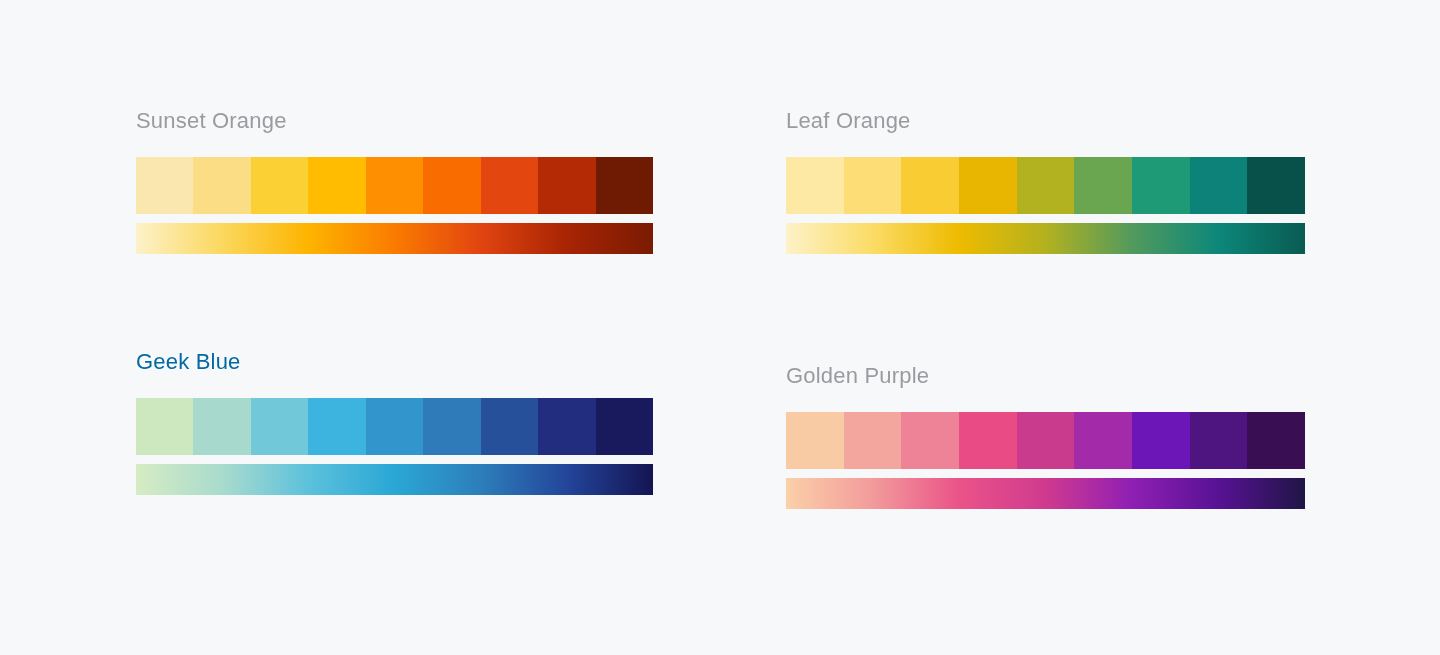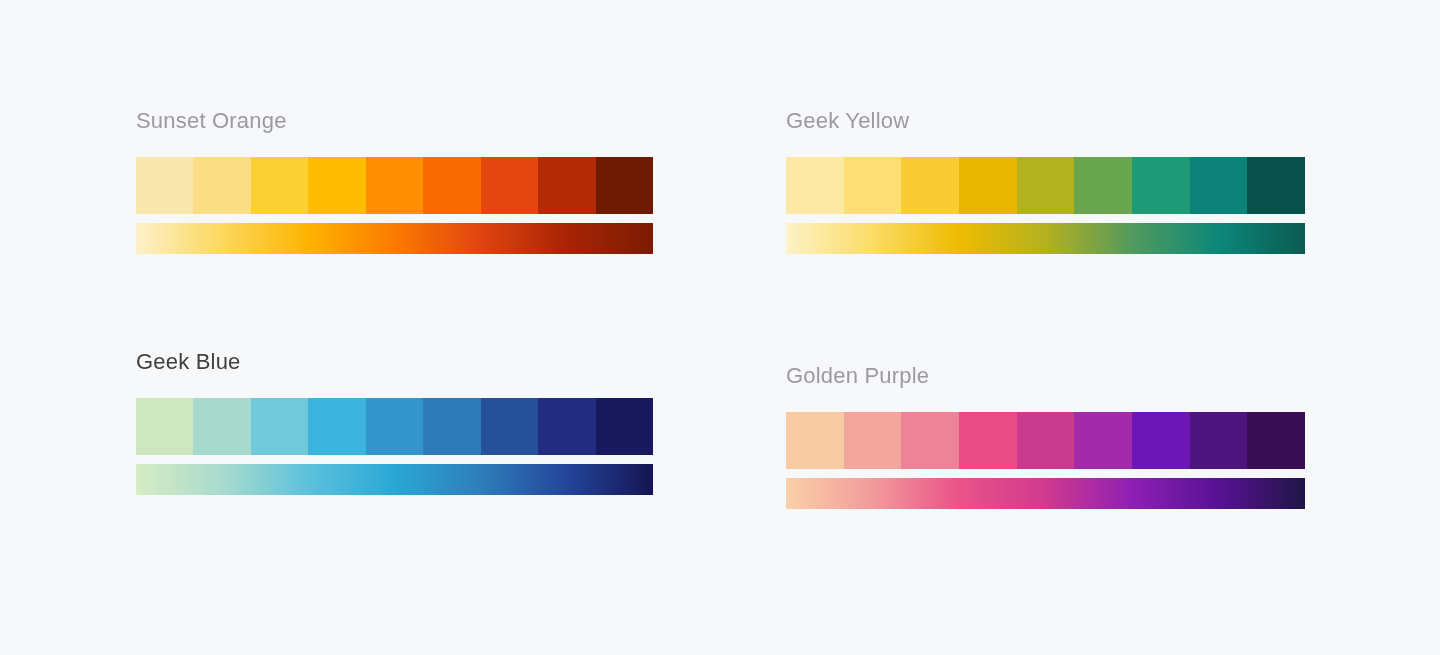--- a/index.html
+++ b/index.html
@@ -76,37 +76,37 @@
         <div class="swatch" style="background: rgb(253, 143, 0);"></div>
         <div class="swatch" style="background: rgb(249, 108, 0);"></div>
         <div class="swatch" style="background: rgb(227, 70, 14);"></div>
         <div class="swatch" style="background: rgb(179, 42, 4);"></div>
         <div class="swatch" style="background: rgb(111, 26, 3);"></div>
       </div>
     <div class="gradient-bar" style="background: linear-gradient(to right, rgb(253, 241, 201) 0%, rgb(251, 216, 94) 16.67%, rgb(253, 180, 0) 33.33%, rgb(251, 123, 0) 50%, rgb(225, 68, 16) 66.67%, rgb(168, 36, 4) 83.33%, rgb(122, 27, 2) 100%);"></div>
   </section>
 
   <section class="palette pos-1">
-    <h2 class="palette-title" style="color: rgb(155, 155, 159);">Geek Yellow</h2>
+    <h2 class="palette-title" style="color: rgb(155, 155, 159);">Leaf Orange</h2>
     <div class="swatch-row">
         <div class="swatch" style="background: rgb(253, 233, 164);"></div>
         <div class="swatch" style="background: rgb(252, 221, 118);"></div>
         <div class="swatch" style="background: rgb(249, 204, 52);"></div>
         <div class="swatch" style="background: rgb(232, 182, 0);"></div>
         <div class="swatch" style="background: rgb(178, 177, 32);"></div>
         <div class="swatch" style="background: rgb(106, 165, 80);"></div>
         <div class="swatch" style="background: rgb(31, 154, 119);"></div>
         <div class="swatch" style="background: rgb(12, 130, 121);"></div>
         <div class="swatch" style="background: rgb(8, 80, 74);"></div>
       </div>
     <div class="gradient-bar" style="background: linear-gradient(to right, rgb(253, 242, 200) 0%, rgb(251, 220, 102) 16.67%, rgb(238, 187, 0) 33.33%, rgb(179, 177, 31) 50%, rgb(82, 154, 93) 66.67%, rgb(12, 135, 122) 83.33%, rgb(10, 91, 82) 100%);"></div>
   </section>
 
   <section class="palette pos-2">
-    <h2 class="palette-title" style="color: #404040;">Geek Blue</h2>
+    <h2 class="palette-title" style="color: #0369a1;">Geek Blue</h2>
     <div class="swatch-row">
         <div class="swatch" style="background: rgb(205, 232, 191);"></div>
         <div class="swatch" style="background: rgb(167, 217, 205);"></div>
         <div class="swatch" style="background: rgb(113, 200, 217);"></div>
         <div class="swatch" style="background: rgb(60, 180, 223);"></div>
         <div class="swatch" style="background: rgb(50, 150, 204);"></div>
         <div class="swatch" style="background: rgb(47, 122, 184);"></div>
         <div class="swatch" style="background: rgb(39, 80, 154);"></div>
         <div class="swatch" style="background: rgb(35, 45, 127);"></div>
         <div class="swatch" style="background: rgb(25, 25, 94);"></div>

